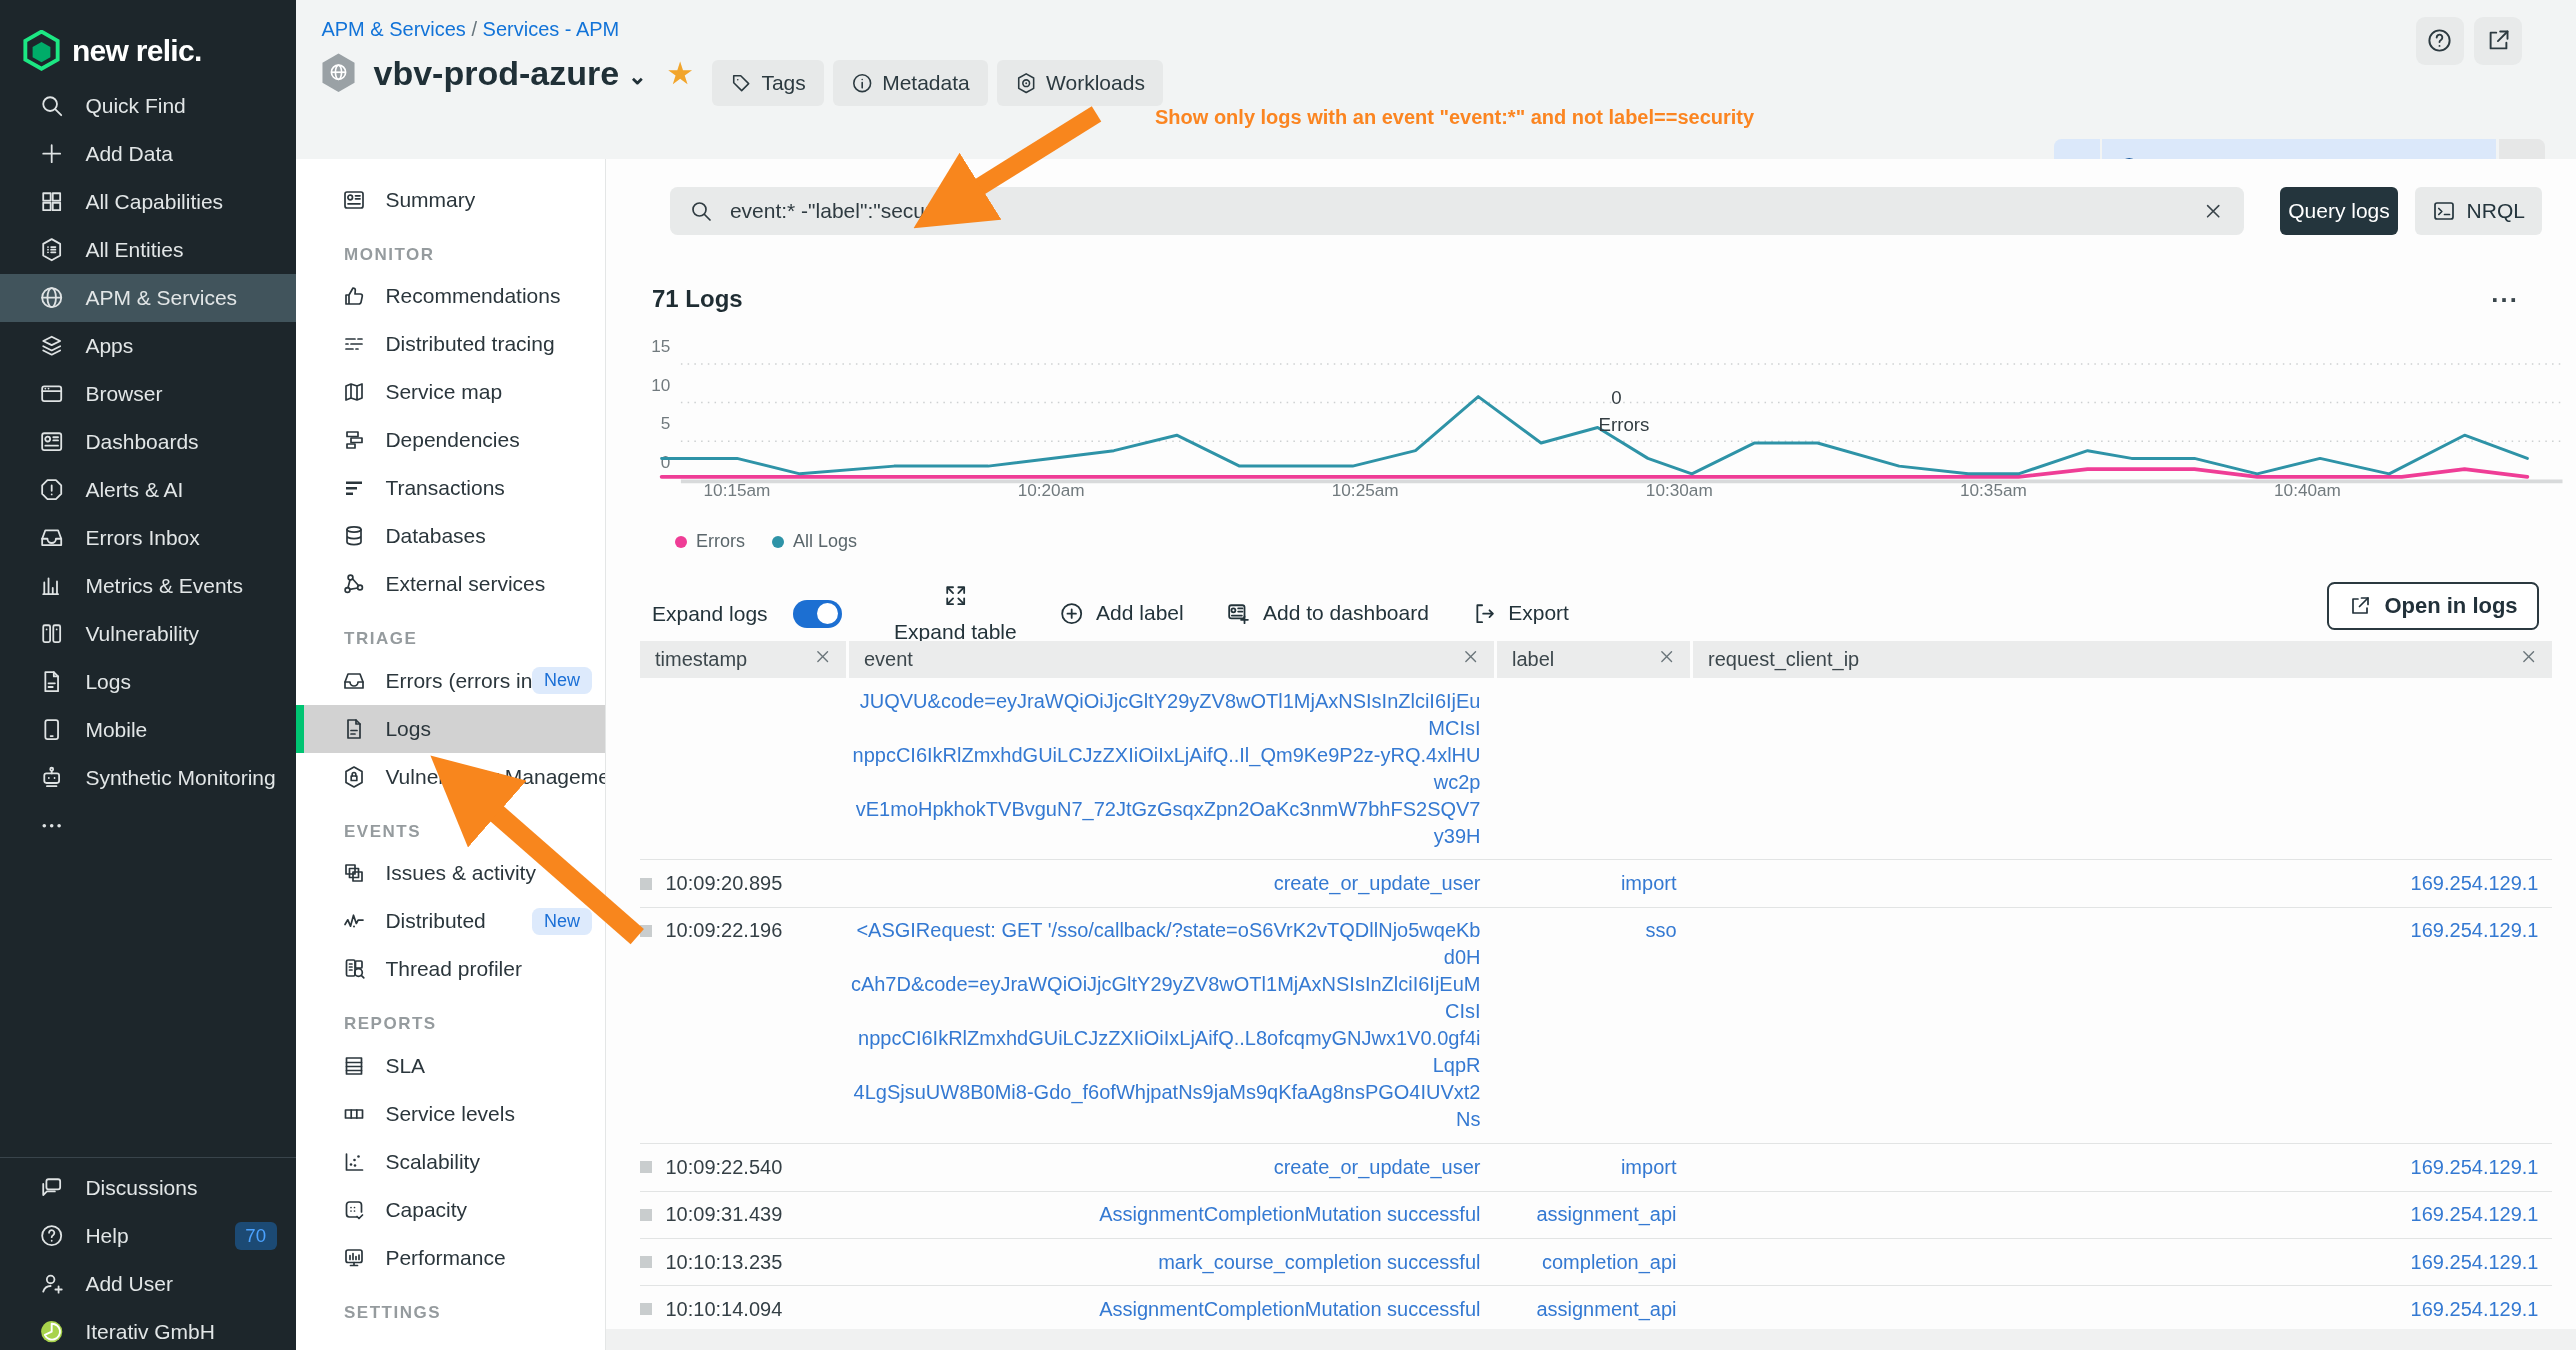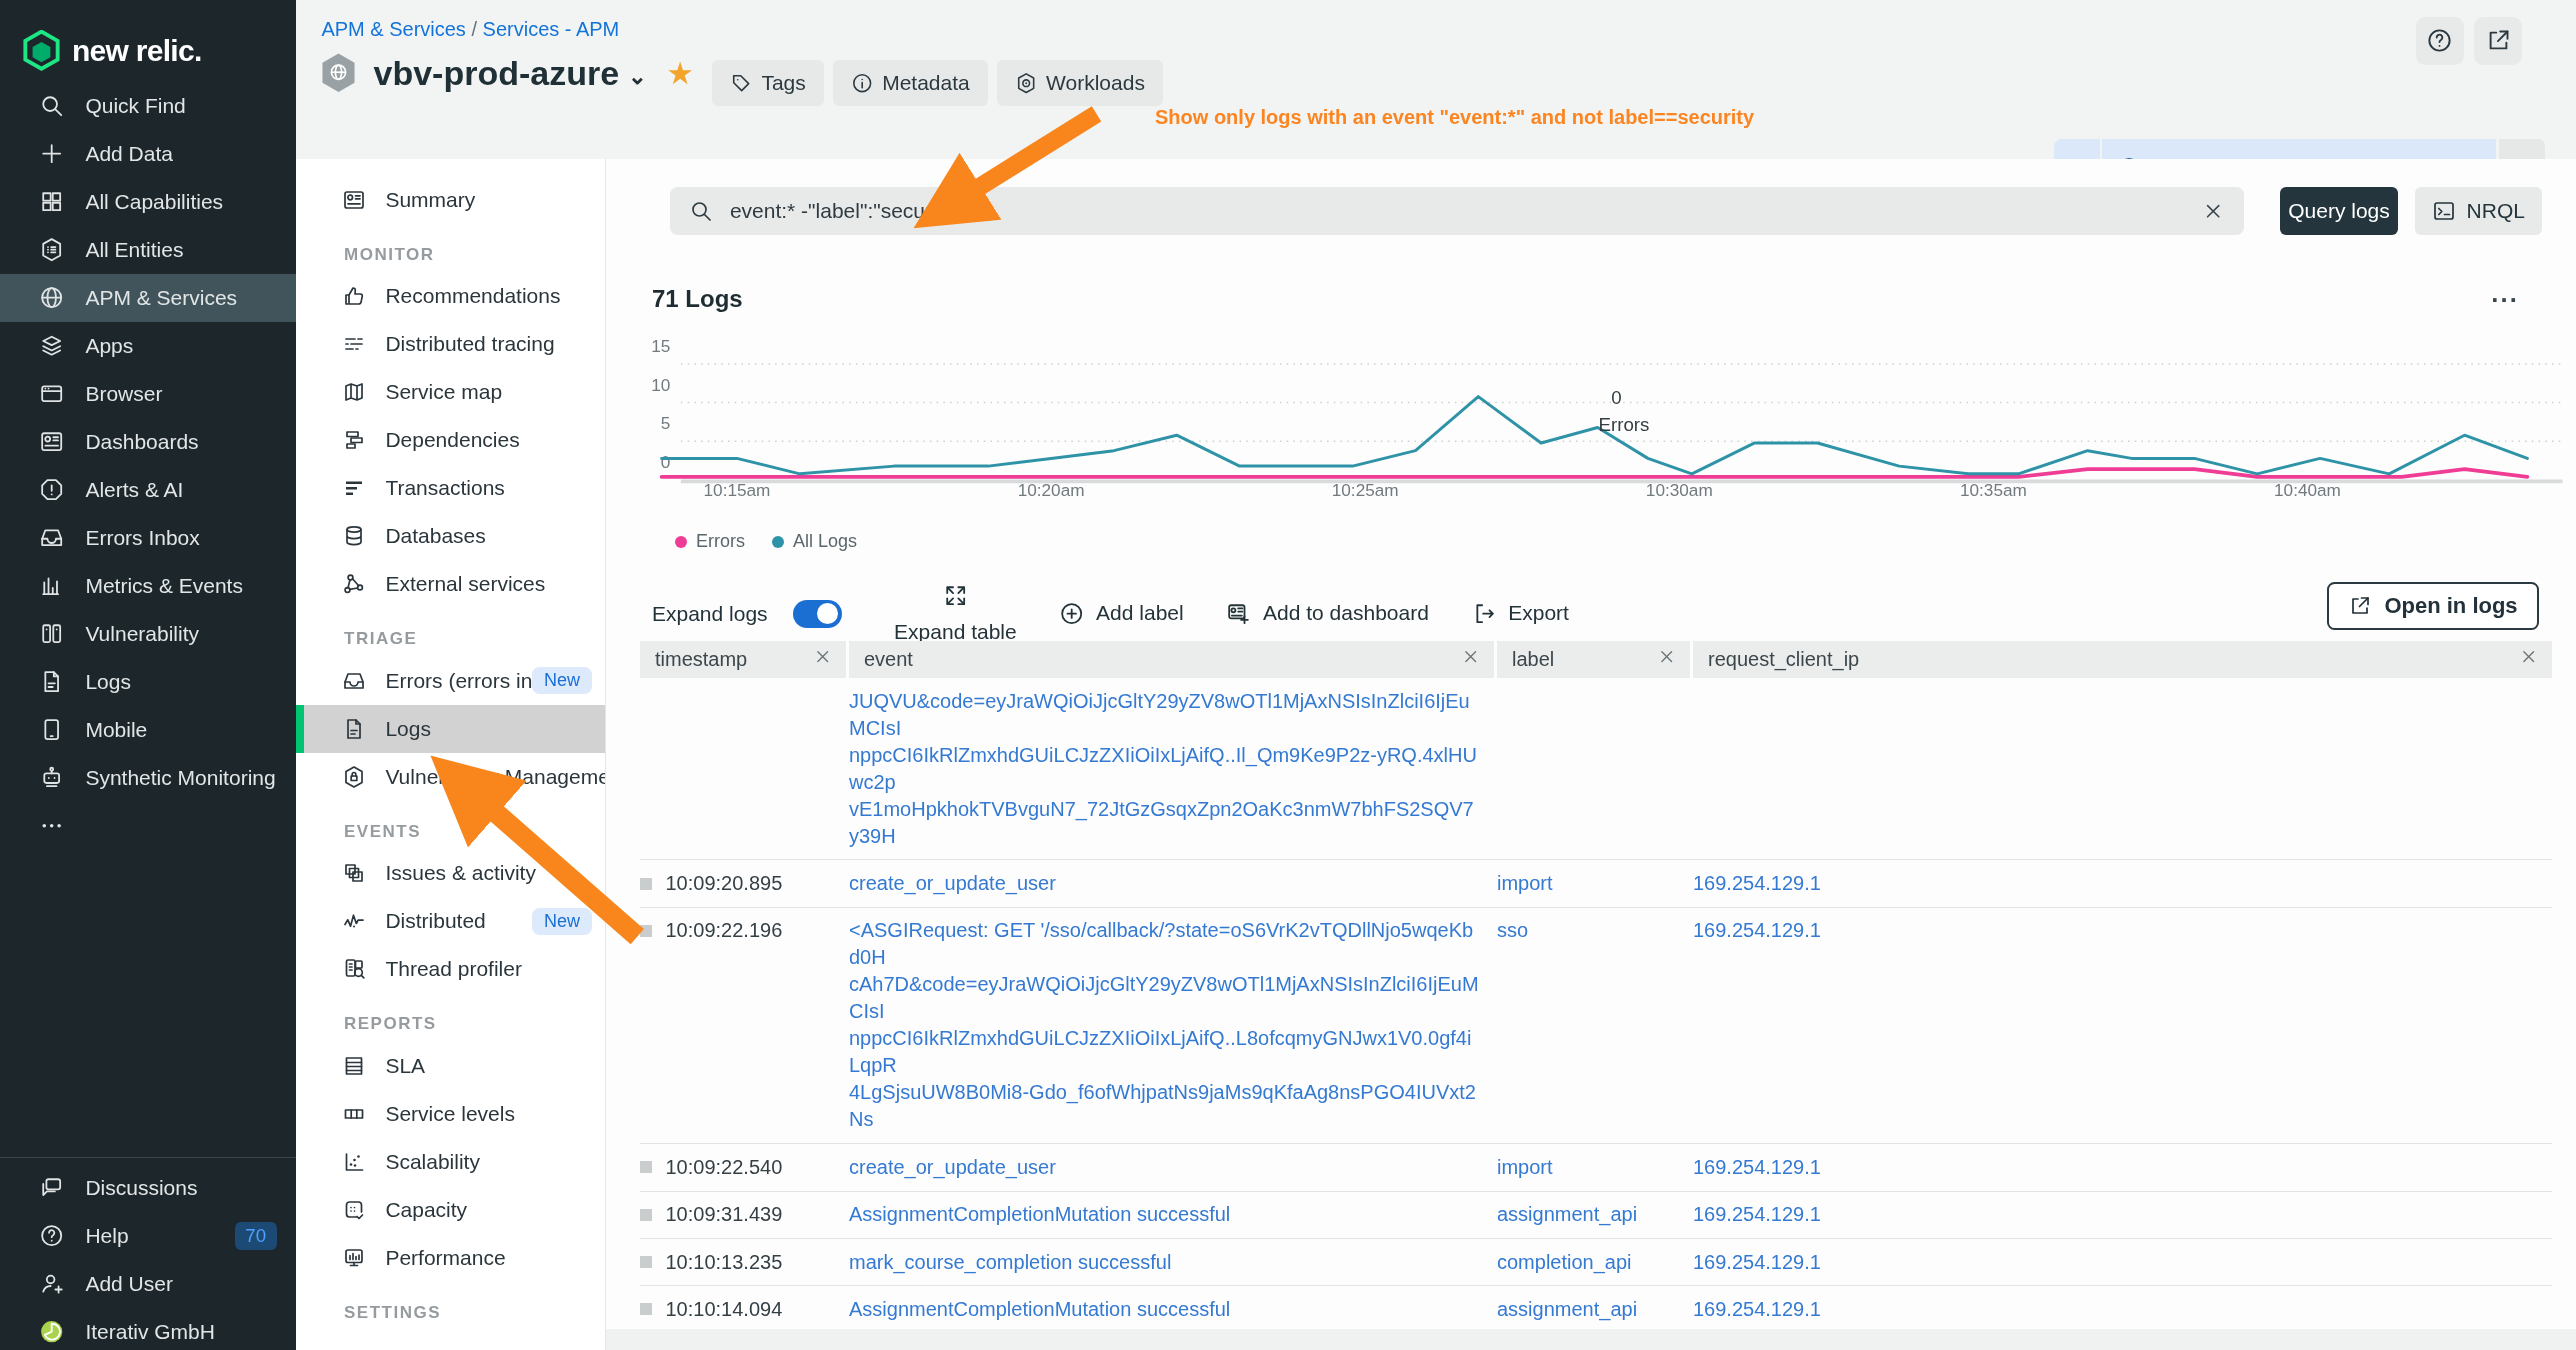--- a/index.html
+++ b/index.html
@@ -82,21 +82,21 @@
   .btn-openlogs { position:absolute; right:37px; top:423px; height:48px; border:2.2px solid #2b3940; border-radius:7.5px; display:flex; align-items:center; gap:12px; padding:0 19.4px; font-size:22px; color:#22313a; font-weight:bold; background:#fff; cursor:pointer; }
   .btn-openlogs svg { width:24px; height:24px; }
 
   
   .tgrid { display:grid; grid-template-columns:206px 645px 193px 1fr; column-gap:3px; margin:0 24px 0 34px; }
   .thead { position:absolute; left:0; right:0; top:482px; }
   .th { background:#ebecec; display:flex; align-items:center; justify-content:space-between; height:37px; padding:0 13.5px 0 15px; font-size:20px; color:#3c474c; }
   .th svg { width:19.4px; height:19.4px; color:#6a757a; cursor:pointer; }
   #log-rows { position:absolute; left:0; right:0; top:519px; }
   .trow { border-bottom:1.5px solid #e2e4e4; }
-  .trow .cell { padding:9.7px 13.5px 9.7px 0; font-size:20px; line-height:27px; }
+  .trow .cell { padding:9.7px 13.5px 9.7px 0; font-size:20px; line-height:27px;text-align:right; }
   .ts-cell { display:flex; gap:13.5px; color:#343f45; }
   .sqr { width:12px; height:12px; background:#c9cdce; margin-top:7.5px; flex:none; }
   .lnk { color:#3479d2; cursor:pointer; word-break:break-all; }
   .bottom-strip { position:absolute; left:0; right:0; top:1170px; height:22.4px; background:#f0f1f1; }
 
   
   #arrows { position:absolute; left:0; top:0; width:2576px; height:1351px; pointer-events:none; z-index:9; }
 </style>
 </head>
 <body>

